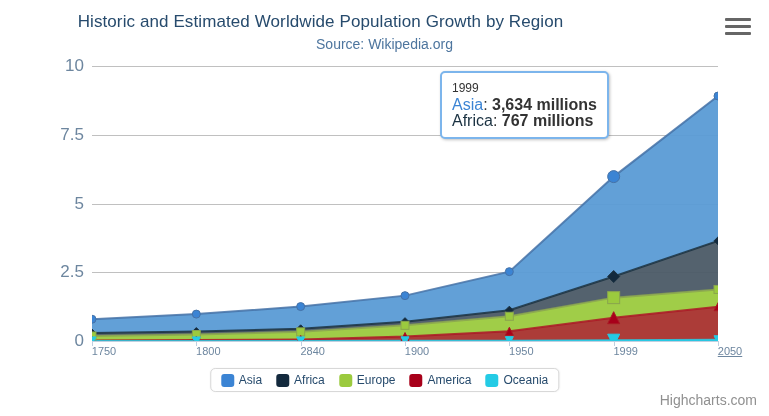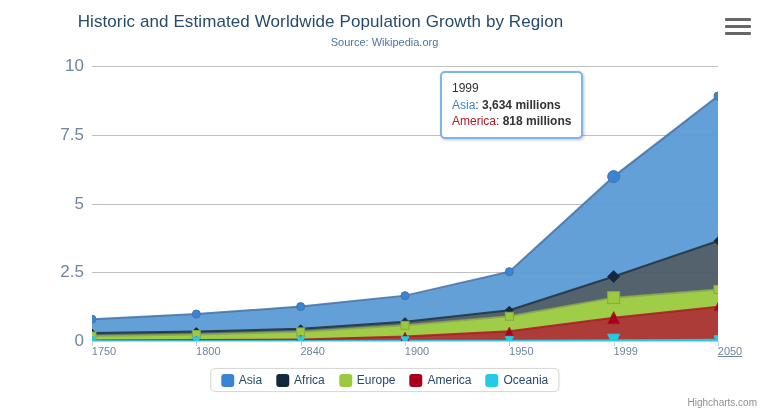--- a/index.html
+++ b/index.html
@@ -15,21 +15,21 @@
 
   
   .chart-title{
     position:absolute;left:0;top:12px;width:641px;
     text-align:center;
     font-size:17px;color:#274b6d;letter-spacing:.1px;
   }
   .chart-subtitle{
     position:absolute;left:0;top:36px;width:769px;
     text-align:center;
-    font-size:11px;color:#4d759e;
+    font-size:14px;color:#4d759e;
   }
 
   
   .ctx-btn{
     position:absolute;right:18px;top:18px;width:26px;height:22px;
     cursor:pointer;
   }
   .ctx-btn span{
     display:block;height:3px;background:#666666;margin:0 0 4px 0;border-radius:1px;
   }
@@ -71,42 +71,42 @@
     background:#ffffff;
     border:2px solid #7cb5ec;
     border-radius:5px;
     padding:7px 10px 8px 10px;
     box-shadow:1px 1px 3px rgba(0,0,0,.25);
     font-size:12px;color:#333333;
     line-height:16px;
     white-space:nowrap;
   }
   .tt-header{font-size:12px;color:#333;margin-bottom:1px;}
-  .tt-row{font-size:12px;}
+  .tt-row{font-size:16px;}
   .tt-name{font-weight:normal;}
   .tt-val{font-weight:bold;color:#333;}
 
   
   .legend{
     position:absolute;left:50%;transform:translateX(-50%);
     top:368px;
     border:1px solid #d8d8d8;border-radius:5px;
     background:#ffffff;
     padding:4px 10px;
     display:flex;align-items:center;gap:14px;
     box-shadow:0 0 2px rgba(0,0,0,.05);
   }
   .legend-item{display:flex;align-items:center;gap:5px;cursor:pointer;}
   .legend-swatch{width:13px;height:13px;border-radius:3px;display:inline-block;}
   .legend-text{font-size:12px;color:#274b6d;}
 
   
   .credits{
     position:absolute;right:12px;bottom:8px;
-    font-size:10px;color:#909090;cursor:pointer;
+    font-size:14px;color:#909090;cursor:pointer;
   }
 </style>
 </head>
 <body>
 
 <div id="chart-root">
 
   <div class="chart-title">Historic and Estimated Worldwide Population Growth by Region</div>
   <div class="chart-subtitle">Source: Wikipedia.org</div>
 
@@ -197,21 +197,21 @@
       <div class="x-label" style="left: 313px;">1900</div>
       <div class="x-label" style="left: 417.333px;">1950</div>
       <div class="x-label" style="left: 521.667px;">1999</div>
       <div class="x-label" style="left: 626px; text-decoration: underline;">2050</div>
     </div>
 
   <div class="tooltip">
     <div class="tt-header">1999</div>
     <div id="tooltip-rows">
         <div class="tt-row"><span class="tt-name" style="color: rgb(59, 132, 212);">Asia</span><span>: </span><span class="tt-val">3,634 millions</span></div>
-        <div class="tt-row"><span class="tt-name" style="color: rgb(170, 25, 37);">America</span><span>: </span><span class="tt-val">818 millions</span></div>
+        <div class="tt-row"><span class="tt-name" style="color: rgb(26, 49, 65);">Africa</span><span>: </span><span class="tt-val">767 millions</span></div>
       </div>
   </div>
 
   <div class="legend" id="legend">
       <div class="legend-item">
         <span class="legend-swatch" style="background: rgb(59, 132, 212);"></span>
         <span class="legend-text">Asia</span>
       </div>
       <div class="legend-item">
         <span class="legend-swatch" style="background: rgb(19, 41, 61);"></span>

